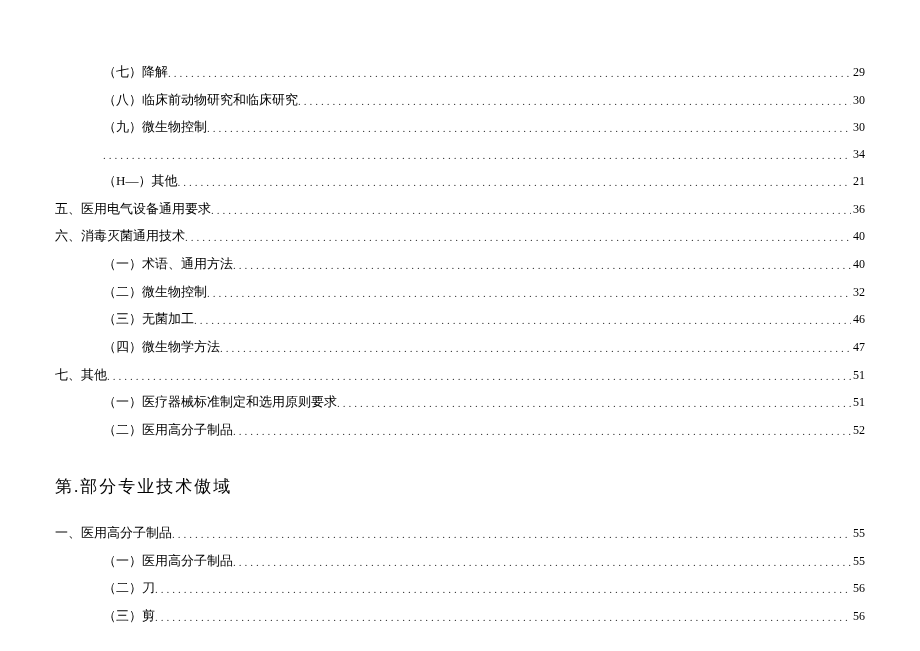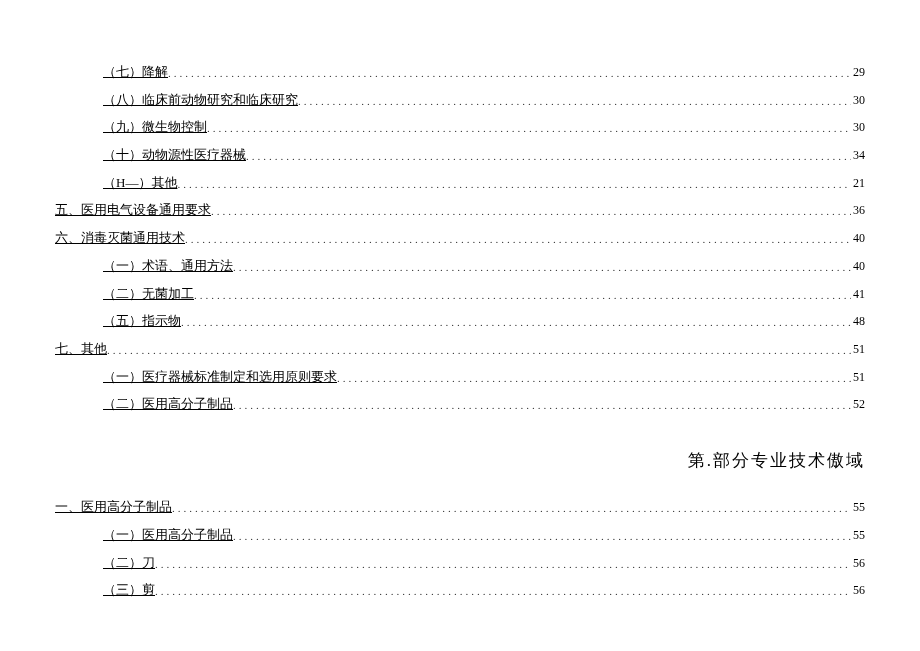--- a/index.html
+++ b/index.html
@@ -14,44 +14,43 @@
       line-height: 1.9;
     }
     .toc-entry {
       display: flex;
       align-items: baseline;
       white-space: nowrap;
       margin-bottom: 3px;
     }
     .toc-label {
       flex-shrink: 0;
-      text-decoration: underline;
     }
     .dots {
       flex: 1;
       overflow: hidden;
       letter-spacing: 3px;
       font-size: 11px;
       color: #333;
       position: relative;
       top: 1px;
     }
     .dots::before {
       content: ".........................................................................................................................................................................................................................................................................";
     }
     .toc-page {
       flex-shrink: 0;
       padding-left: 2px;
       font-size: 12px;
       font-family: Liberation Serif, serif;
     }
-    .indent-1 { padding-left: 0px; align-items: center; }
+    .indent-1 { padding-left: 0px; }
     .indent-2 { padding-left: 48px; }
     .section-heading {
-      text-align: right;
+      text-align: left;
       font-size: 17px;
       font-weight: normal;
       margin: 28px 0 18px 0;
       letter-spacing: 2px;
     }
   </style>
 </head>
 <body>
 
 <div id="toc-list-1">
@@ -64,21 +63,20 @@
       <span class="toc-label">（八）临床前动物研究和临床研究</span>
       <span class="dots"></span>
       <span class="toc-page">30</span>
     </div>
     <div class="toc-entry indent-2">
       <span class="toc-label">（九）微生物控制</span>
       <span class="dots"></span>
       <span class="toc-page">30</span>
     </div>
     <div class="toc-entry indent-2">
-      <span class="toc-label">（十）动物源性医疗器械</span>
       <span class="dots"></span>
       <span class="toc-page">34</span>
     </div>
     <div class="toc-entry indent-2">
       <span class="toc-label">（H—）其他</span>
       <span class="dots"></span>
       <span class="toc-page">21</span>
     </div>
     <div class="toc-entry indent-1">
       <span class="toc-label">五、医用电气设备通用要求</span>
@@ -89,28 +87,33 @@
       <span class="toc-label">六、消毒灭菌通用技术</span>
       <span class="dots"></span>
       <span class="toc-page">40</span>
     </div>
     <div class="toc-entry indent-2">
       <span class="toc-label">（一）术语、通用方法</span>
       <span class="dots"></span>
       <span class="toc-page">40</span>
     </div>
     <div class="toc-entry indent-2">
-      <span class="toc-label">（二）无菌加工</span>
+      <span class="toc-label">（二）微生物控制</span>
       <span class="dots"></span>
-      <span class="toc-page">41</span>
+      <span class="toc-page">32</span>
     </div>
     <div class="toc-entry indent-2">
-      <span class="toc-label">（五）指示物</span>
+      <span class="toc-label">（三）无菌加工</span>
       <span class="dots"></span>
-      <span class="toc-page">48</span>
+      <span class="toc-page">46</span>
+    </div>
+    <div class="toc-entry indent-2">
+      <span class="toc-label">（四）微生物学方法</span>
+      <span class="dots"></span>
+      <span class="toc-page">47</span>
     </div>
     <div class="toc-entry indent-1">
       <span class="toc-label">七、其他</span>
       <span class="dots"></span>
       <span class="toc-page">51</span>
     </div>
     <div class="toc-entry indent-2">
       <span class="toc-label">（一）医疗器械标准制定和选用原则要求</span>
       <span class="dots"></span>
       <span class="toc-page">51</span>

